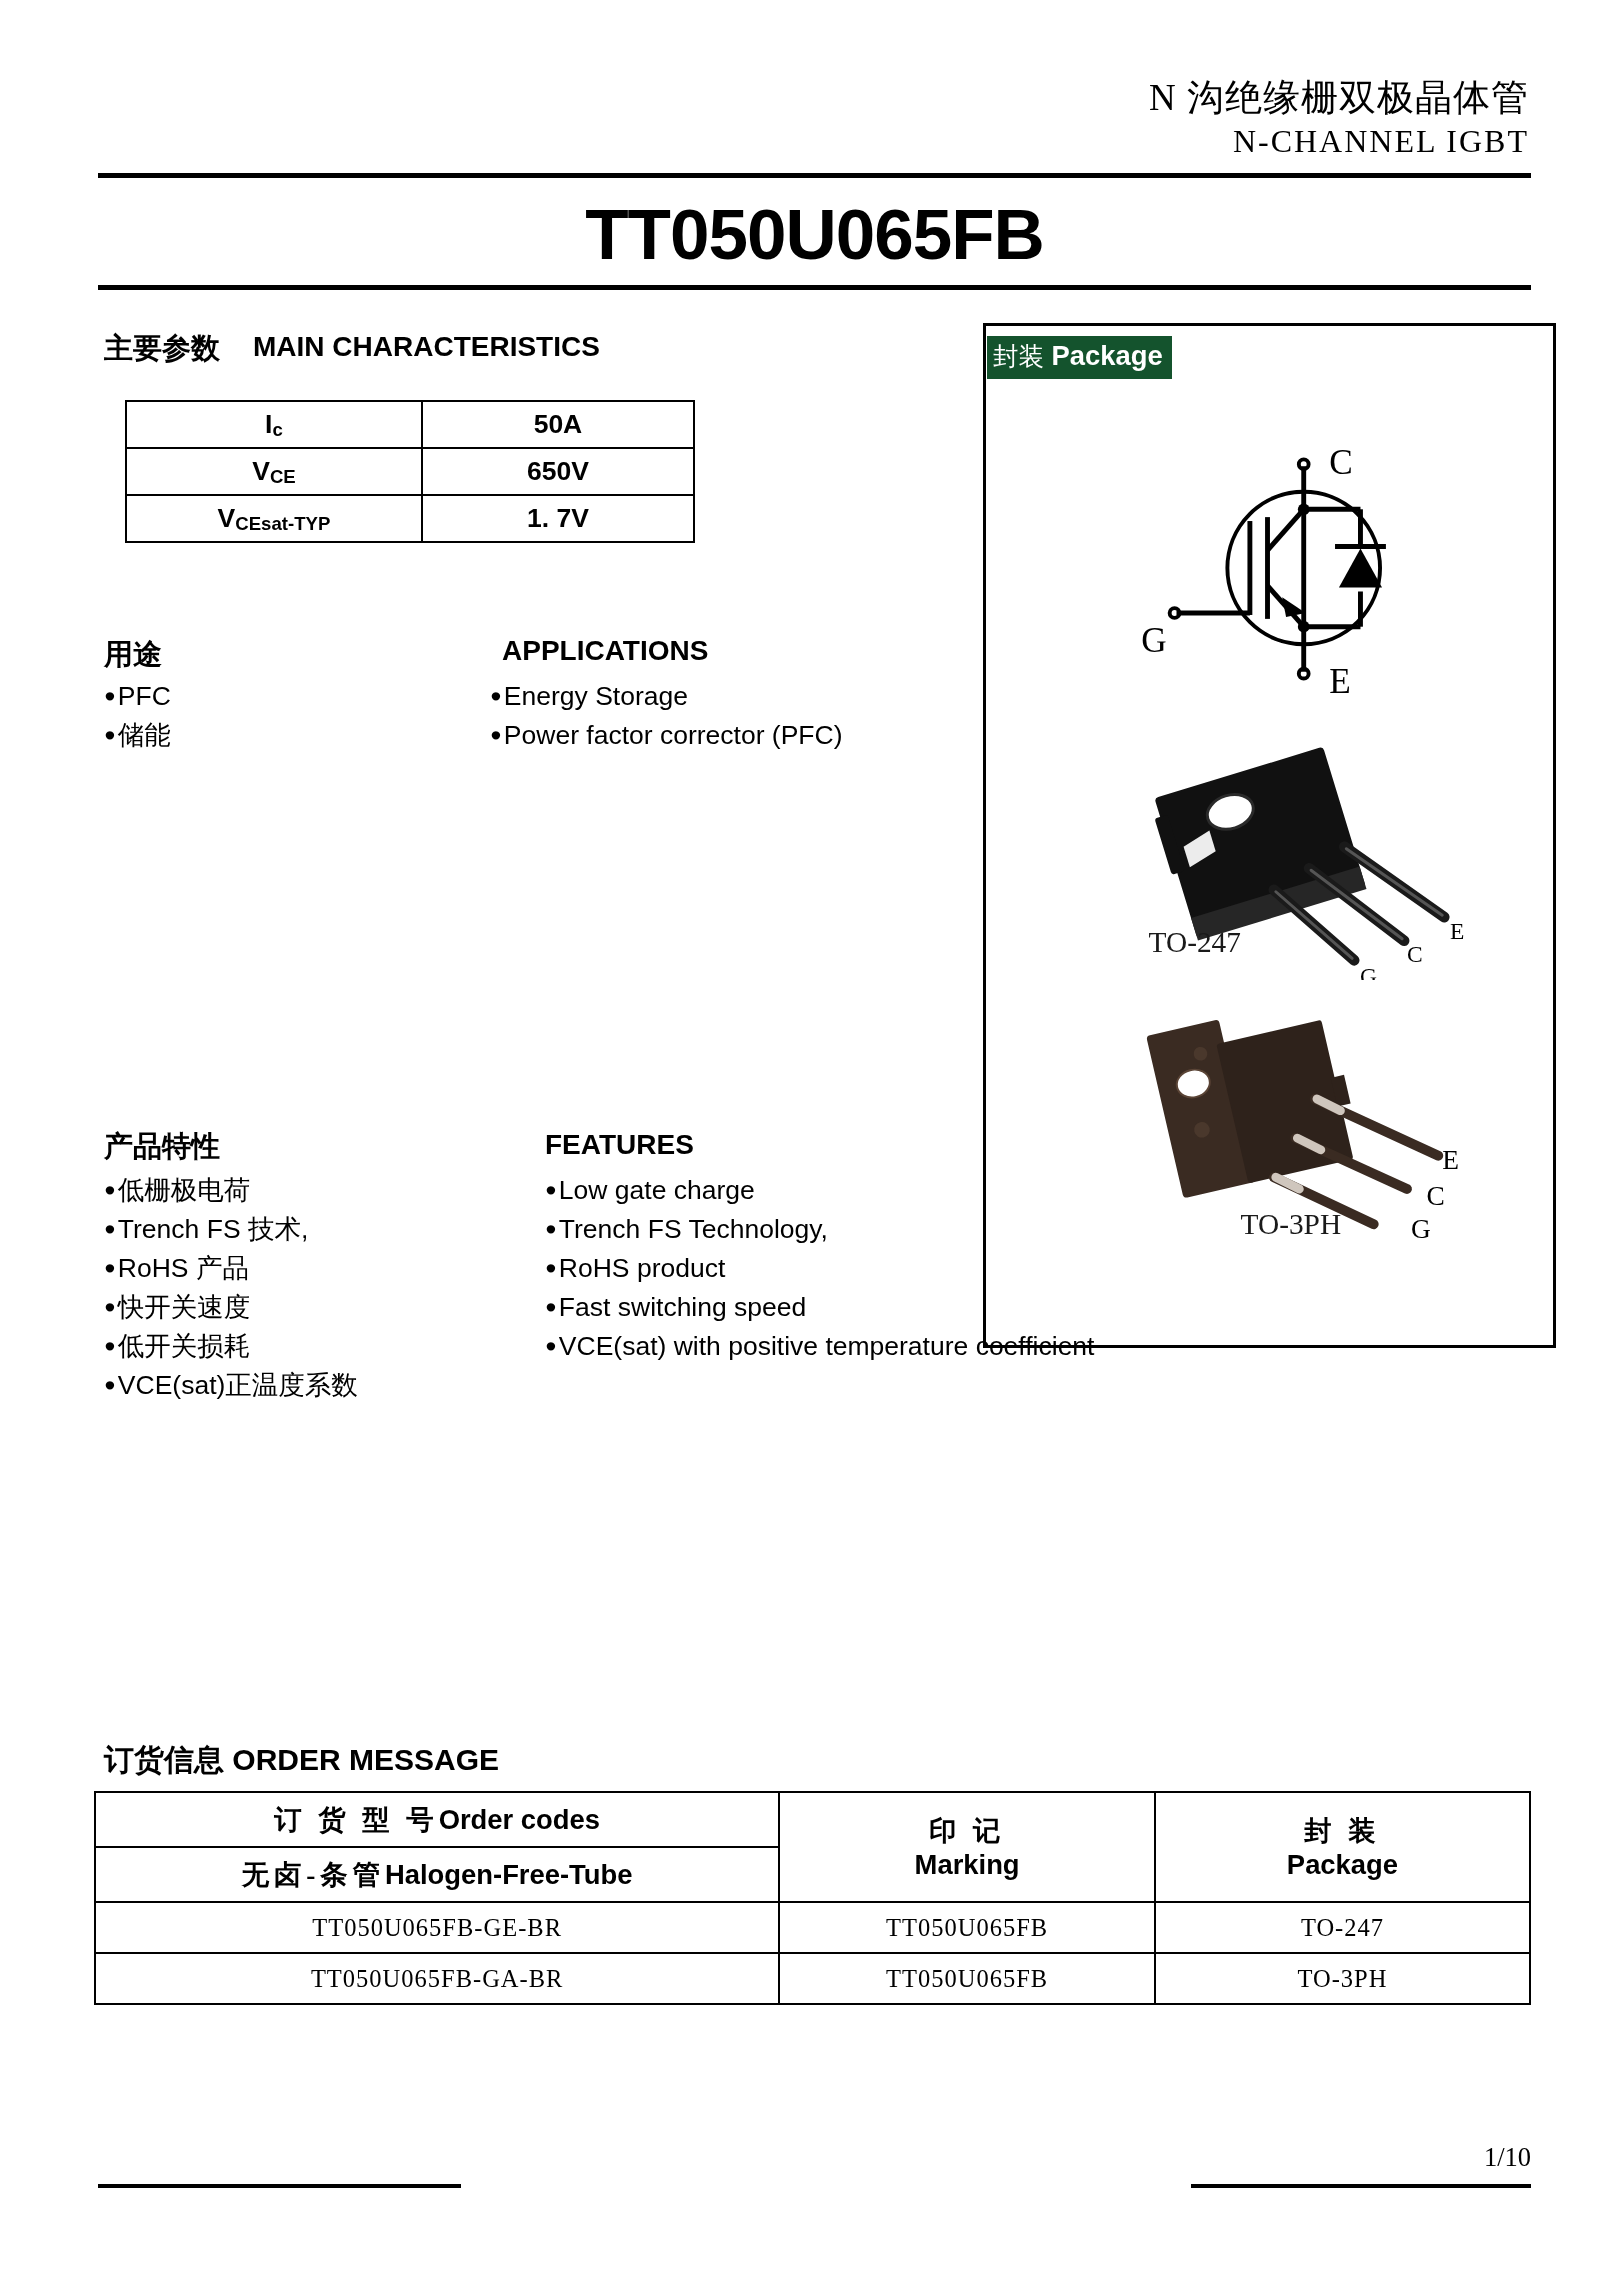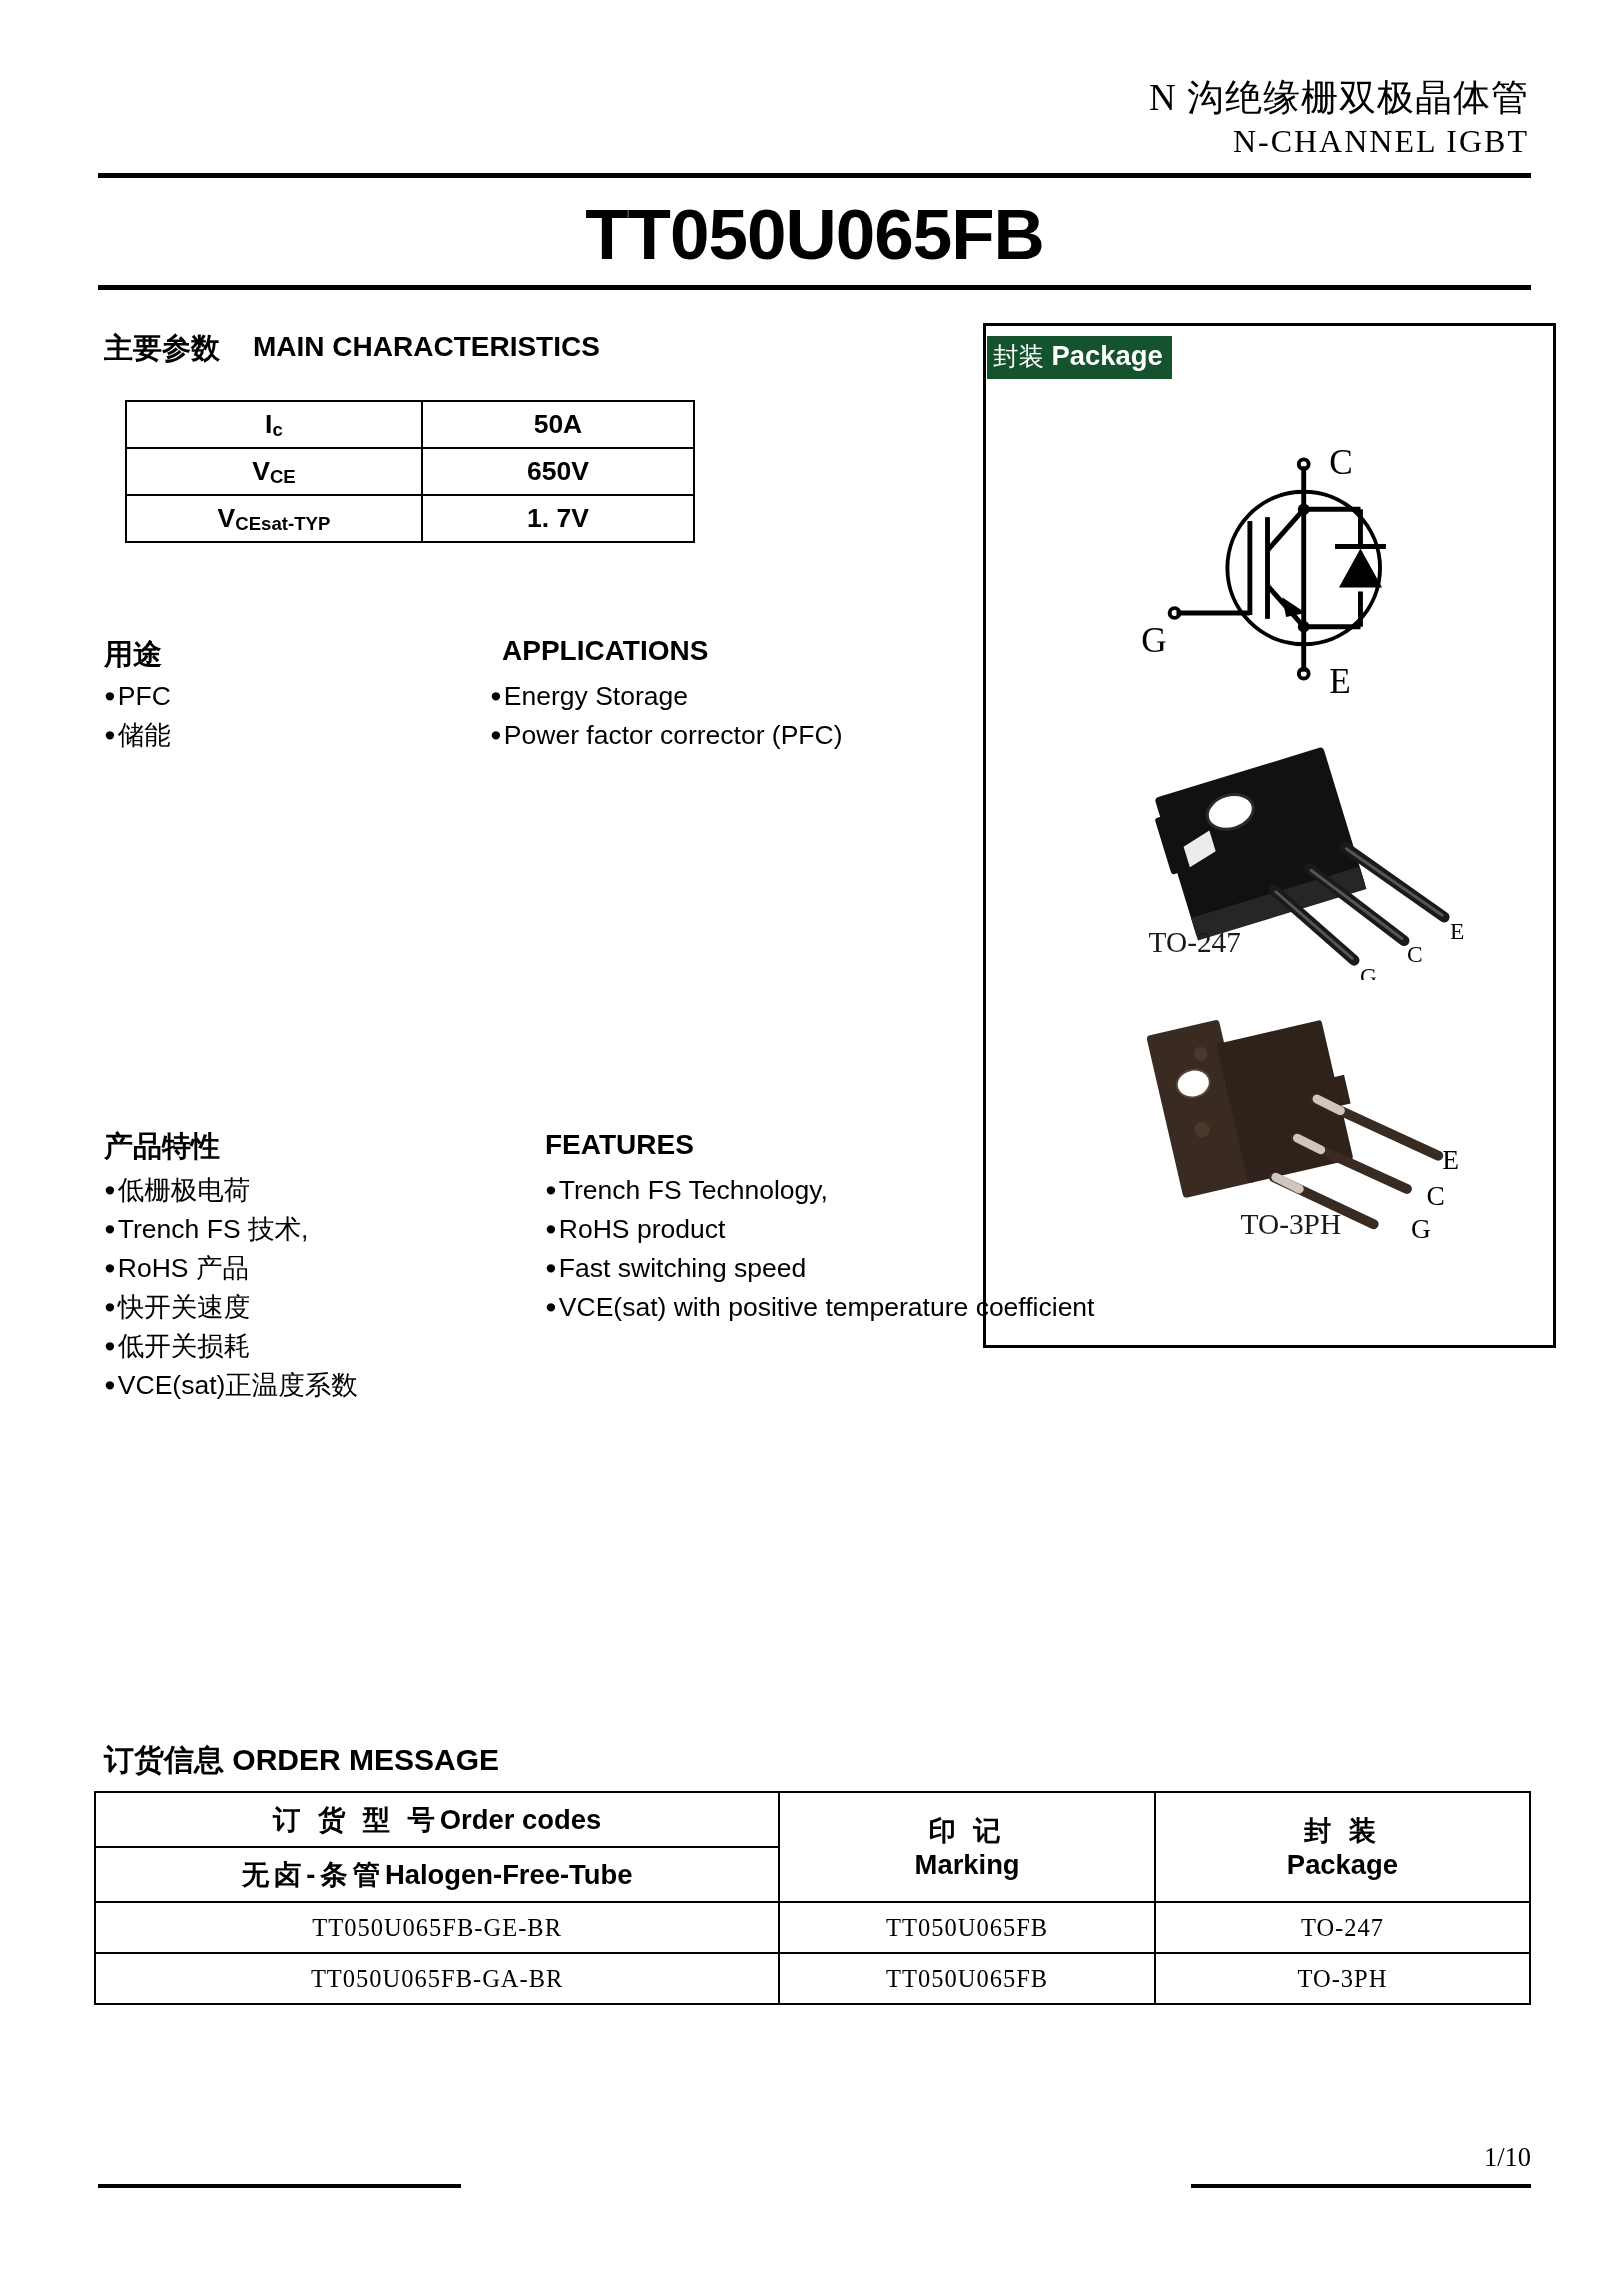--- a/index.html
+++ b/index.html
@@ -59,21 +59,21 @@
   .pkg1{position:absolute;left:1127px;top:735px;width:421px;height:245px;}
   .pkg2{position:absolute;left:1127px;top:995px;width:421px;height:250px;}
 
   
   .ord-h{position:absolute;left:104px;top:1740px;font-size:30px;font-weight:bold;white-space:nowrap;}
   .otable{position:absolute;left:94px;top:1791px;width:1437px;border-collapse:collapse;}
   .otable td{border:2.9px solid #000;text-align:center;vertical-align:middle;}
   .oc1{width:686px;}
   .oc2{width:374px;}
   .oc3{width:374px;}
-  .ohd-cn{font-size:27.4px;font-weight:bold;letter-spacing:4.9px;}
+  .ohd-cn{font-size:27.4px;font-weight:bold;letter-spacing:4.9px;font-family:Liberation Serif, serif;}
   .ohd-en{font-size:27.4px;font-weight:bold;letter-spacing:0px;}
   .hrow1 td{height:51px;}
   .hrow2 td{height:51px;}
   .nbb{border-bottom:0 !important;}
   .drow td{
     height:47px;font-size:24.5px;
     font-family:"Liberation Serif","DejaVu Serif",serif;letter-spacing:1px;
   }
 
   
@@ -134,20 +134,21 @@
   <div class="blist" style="left:104px;top:1172px;">
     <div class="bl-item"><span class="dot">●</span><span>低栅极电荷</span></div>
     <div class="bl-item"><span class="dot">●</span><span>Trench FS 技术,</span></div>
     <div class="bl-item"><span class="dot">●</span><span>RoHS 产品</span></div>
     <div class="bl-item"><span class="dot">●</span><span>快开关速度</span></div>
     <div class="bl-item"><span class="dot">●</span><span>低开关损耗</span></div>
     <div class="bl-item"><span class="dot">●</span><span>VCE(sat)正温度系数</span></div>
   </div>
 
   <div class="blist" style="left:545px;top:1172px;">
+    <div class="bl-item en"><span class="dot">●</span><span>Low gate charge</span></div>
     <div class="bl-item en"><span class="dot">●</span><span>Trench FS Technology,</span></div>
     <div class="bl-item en"><span class="dot">●</span><span>RoHS product</span></div>
     <div class="bl-item en"><span class="dot">●</span><span>Fast switching speed</span></div>
     <div class="bl-item en"><span class="dot">●</span><span>VCE(sat) with positive temperature coefficient</span></div>
   </div>
 
   <div class="pkgbox"></div>
   <div class="pkgtag">
     <span class="cn">封装</span>
     <span>Package</span>

